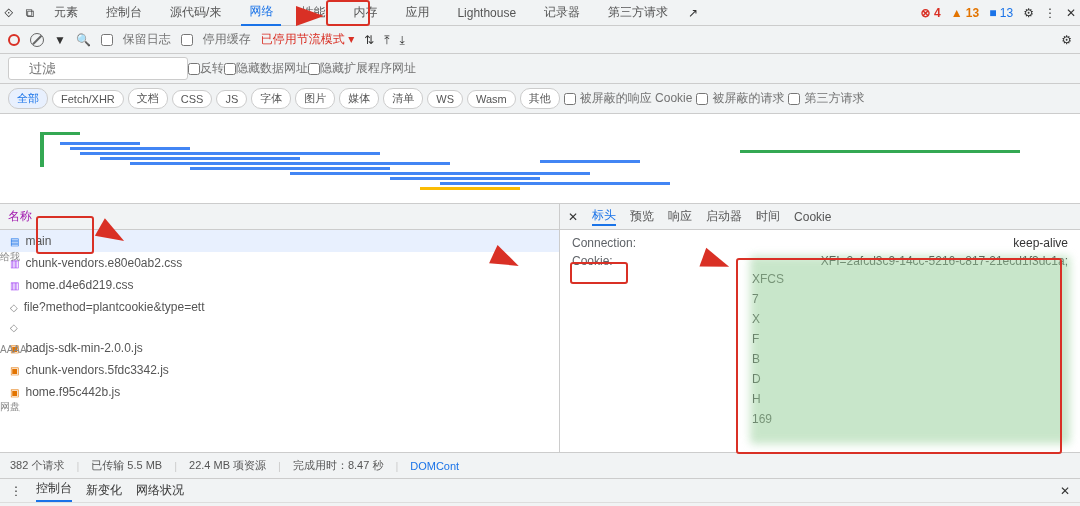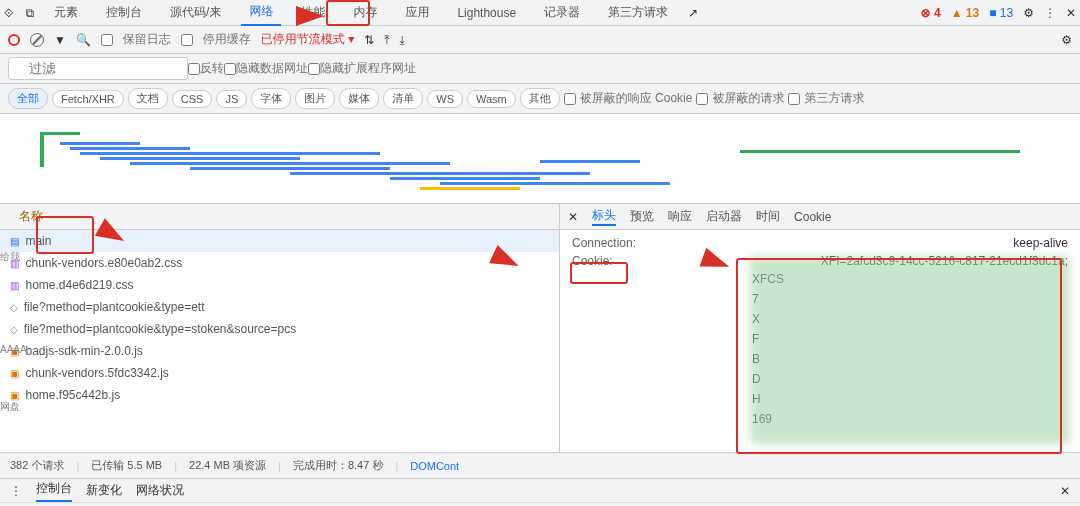--- a/index.html
+++ b/index.html
@@ -23,21 +23,21 @@
 .filter-input { border: 1px solid #ccc; border-radius: 3px; padding: 3px 20px; width: 180px; background: #fff; }
 .chips-row { display: flex; align-items: center; height: 30px; padding: 0 8px; gap: 4px; background: #f1f3f4; border-bottom: 1px solid #ccc; }
 .chip { border: 1px solid #ccc; border-radius: 10px; padding: 2px 8px; background: #fff; cursor: pointer; font-size: 11px; color: #555; }
 .chip.active { background: #e8f0fe; color: #1a73e8; }
 .timeline { height: 90px; background: #fff; border-bottom: 1px solid #ccc; position: relative; }
 .time-labels { display: flex; gap: 90px; padding: 2px 50px; color: #888; font-size: 11px; }
 .waterfall-dummy { position: absolute; top: 18px; left: 40px; right: 20px; bottom: 4px; }
 .wbar { position: absolute; height: 3px; background: #4285f4; }
 .main-split { display: flex; height: 248px; }
 .left-panel { width: 560px; border-right: 1px solid #ccc; background: #fff; overflow: hidden; }
-.name-header { padding: 4px 19px; font-weight: normal; color: #a16207; border-bottom: 1px solid #ccc; background: #f1f3f4; }
+.name-header { padding: 4px 8px; font-weight: normal; color: #a21caf; border-bottom: 1px solid #ccc; background: #f1f3f4; }
 .req-list { overflow-y: auto; }
 .req-item { padding: 4px 10px; display: flex; align-items: center; gap: 6px; cursor: pointer; color: #555; }
 .req-item.selected { background: #e8f0fe; }
 .file-icon { color: #888; font-size: 10px; }
 .right-panel { flex: 1; background: #fff; position: relative; }
 .detail-tabs { display: flex; height: 26px; border-bottom: 1px solid #ccc; background: #f1f3f4; align-items: center; gap: 14px; padding: 0 8px; }
 .dtab { cursor: pointer; color: #555; }
 .dtab.active { color: #1a73e8; border-bottom: 2px solid #1a73e8; }
 .header-list { padding: 6px 12px; }
 .header-row { display: flex; gap: 6px; margin-bottom: 4px; }
@@ -163,21 +163,20 @@
         <div class="req-item">
           <span class="file-icon" style="color: rgb(161, 66, 244);">▥</span>
           <span>home.d4e6d219.css</span>
         </div>
         <div class="req-item">
           <span class="file-icon" style="color: rgb(136, 136, 136);">◇</span>
           <span>file?method=plantcookie&amp;type=ett</span>
         </div>
         <div class="req-item">
           <span class="file-icon" style="color: rgb(136, 136, 136);">◇</span>
-          <span>file?method=plantcookie&amp;type=stoken&amp;source=pcs</span>
         </div>
         <div class="req-item">
           <span class="file-icon" style="color: rgb(227, 116, 0);">▣</span>
           <span>badjs-sdk-min-2.0.0.js</span>
         </div>
         <div class="req-item">
           <span class="file-icon" style="color: rgb(227, 116, 0);">▣</span>
           <span>chunk-vendors.5fdc3342.js</span>
         </div>
         <div class="req-item">

